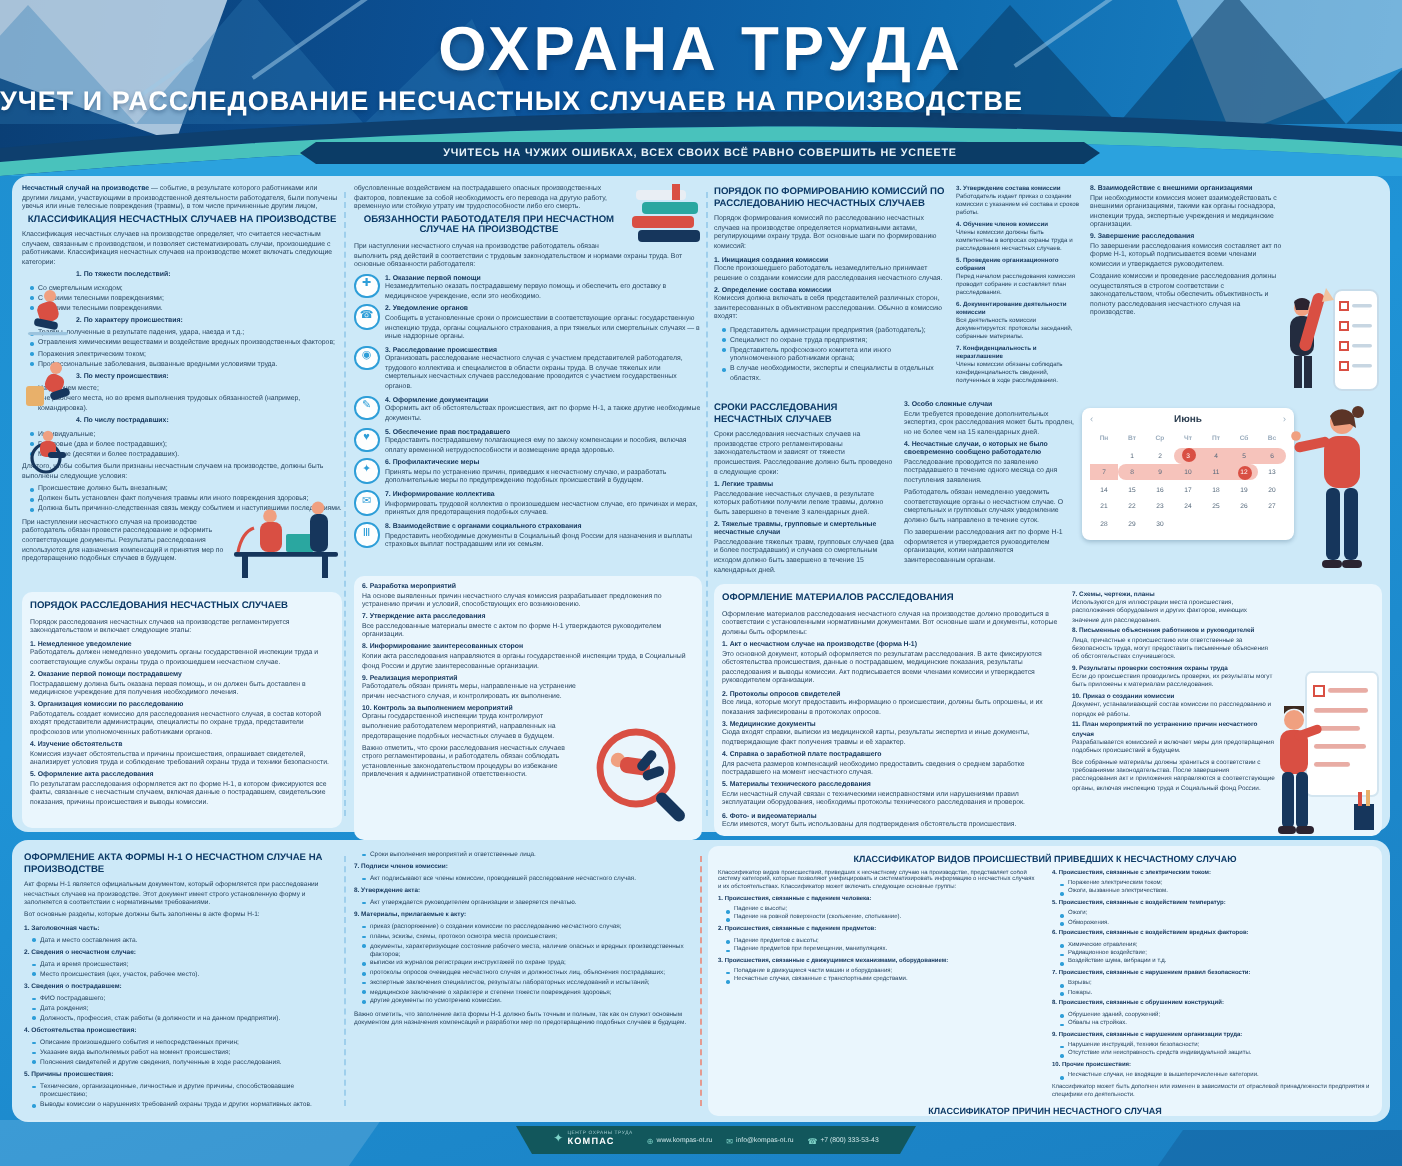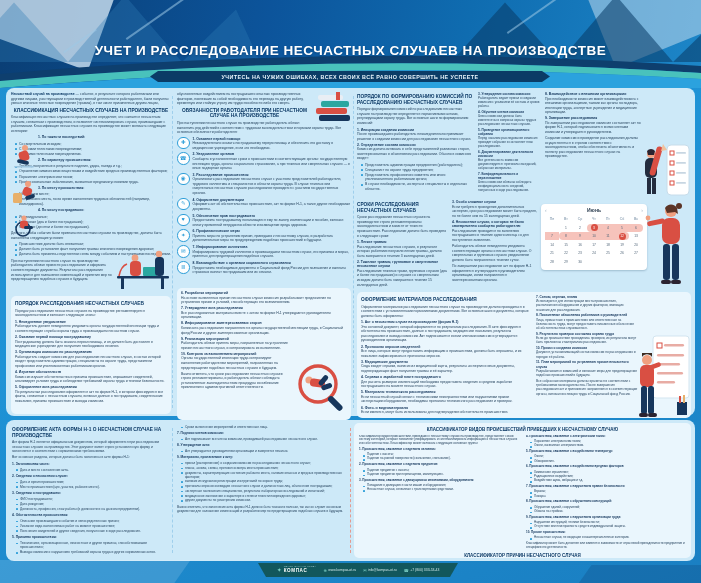--- a/index.html
+++ b/index.html
@@ -14,21 +14,21 @@
   .hd .m1,.hd .m2{position:absolute;top:-8px;width:300px;height:70px;opacity:.35;background:#2e7cb4;
       clip-path:polygon(0 100%,18% 15%,36% 100%,55% 5%,74% 100%,92% 25%,100% 100%);}
   .hd .m1{left:-40px;} .hd .m2{right:-50px;background:#083a66;opacity:.55;}
   .hd .tri{position:absolute;width:170px;height:100px;background:#cfe4f2;opacity:.8;}
   .hd .tl{left:-60px;top:-55px;transform:rotate(20deg);}
   .hd .tr{right:-60px;top:-60px;transform:rotate(-22deg);opacity:.5;}
   .hd .ln{position:absolute;width:70px;height:2px;background:#9cc8e6;opacity:.55;transform:rotate(-35deg);}
   .swoosh{position:absolute;left:0;top:50px;width:701px;height:40px;}
   .title{position:absolute;left:0;top:7px;width:701px;text-align:center;color:#fff;
      font-size:31px;font-weight:bold;letter-spacing:2px;text-shadow:0 2px 3px rgba(5,40,80,.45);}
-  .subtitle{position:absolute;left:0;top:43px;width:701px;text-align:center;color:#fff;
+  .subtitle{position:absolute;left:0;top:43px;width:701px;color:#fff;
      font-size:13.5px;font-weight:bold;letter-spacing:.5px;text-shadow:0 1px 2px rgba(5,40,80,.4);}
   .motto{position:absolute;left:150px;top:71px;width:400px;height:11px;background:#0b3c66;
      clip-path:polygon(0 50%,2% 0,98% 0,100% 50%,98% 100%,2% 100%);
      display:flex;align-items:center;justify-content:center;color:#e8f4fb;
      font-size:5.4px;font-weight:bold;letter-spacing:.4px;}
   
   .panel{position:absolute;background:#cde9f8;border-radius:8px;}
   .top-panel{left:6px;top:88px;width:689px;height:328px;}
   .bottom-panel{left:6px;top:420px;width:689px;height:141px;}
   .vsep{position:absolute;top:8px;bottom:8px;border-left:1px dashed #9fcfec;}
@@ -116,20 +116,21 @@
   <div class="m1"></div>
   <div class="m2"></div>
   <div class="ln" style="left:120px;top:18px;"></div>
   <div class="ln" style="right:130px;top:12px;"></div>
   <div class="ln" style="left:60px;top:40px;width:40px;"></div>
   <svg class="swoosh" viewBox="0 0 701 40" preserveAspectRatio="none">
     <path d="M0,24 Q350,-8 701,16 L701,23 Q350,0 0,31 Z" fill="#0e3f6e"></path>
     <path d="M0,31 Q350,0 701,23 L701,29 Q350,8 0,38 Z" fill="#49c2bc"></path>
     <path d="M0,38 Q350,8 701,29 L701,40 L0,40 Z" fill="#2ba2de"></path>
   </svg>
+  <div class="title">ОХРАНА ТРУДА</div>
   <div class="subtitle">УЧЕТ И РАССЛЕДОВАНИЕ НЕСЧАСТНЫХ СЛУЧАЕВ НА ПРОИЗВОДСТВЕ</div>
 </div>
 <div class="motto">УЧИТЕСЬ НА ЧУЖИХ ОШИБКАХ, ВСЕХ СВОИХ ВСЁ РАВНО СОВЕРШИТЬ НЕ УСПЕЕТЕ</div>
 
 <div class="panel top-panel">
   <div class="vsep" style="left:166px"></div>
   <div class="vsep" style="left:347px"></div>
 
   <div class="col c1">
     <div class="sec" style="height:202px">

